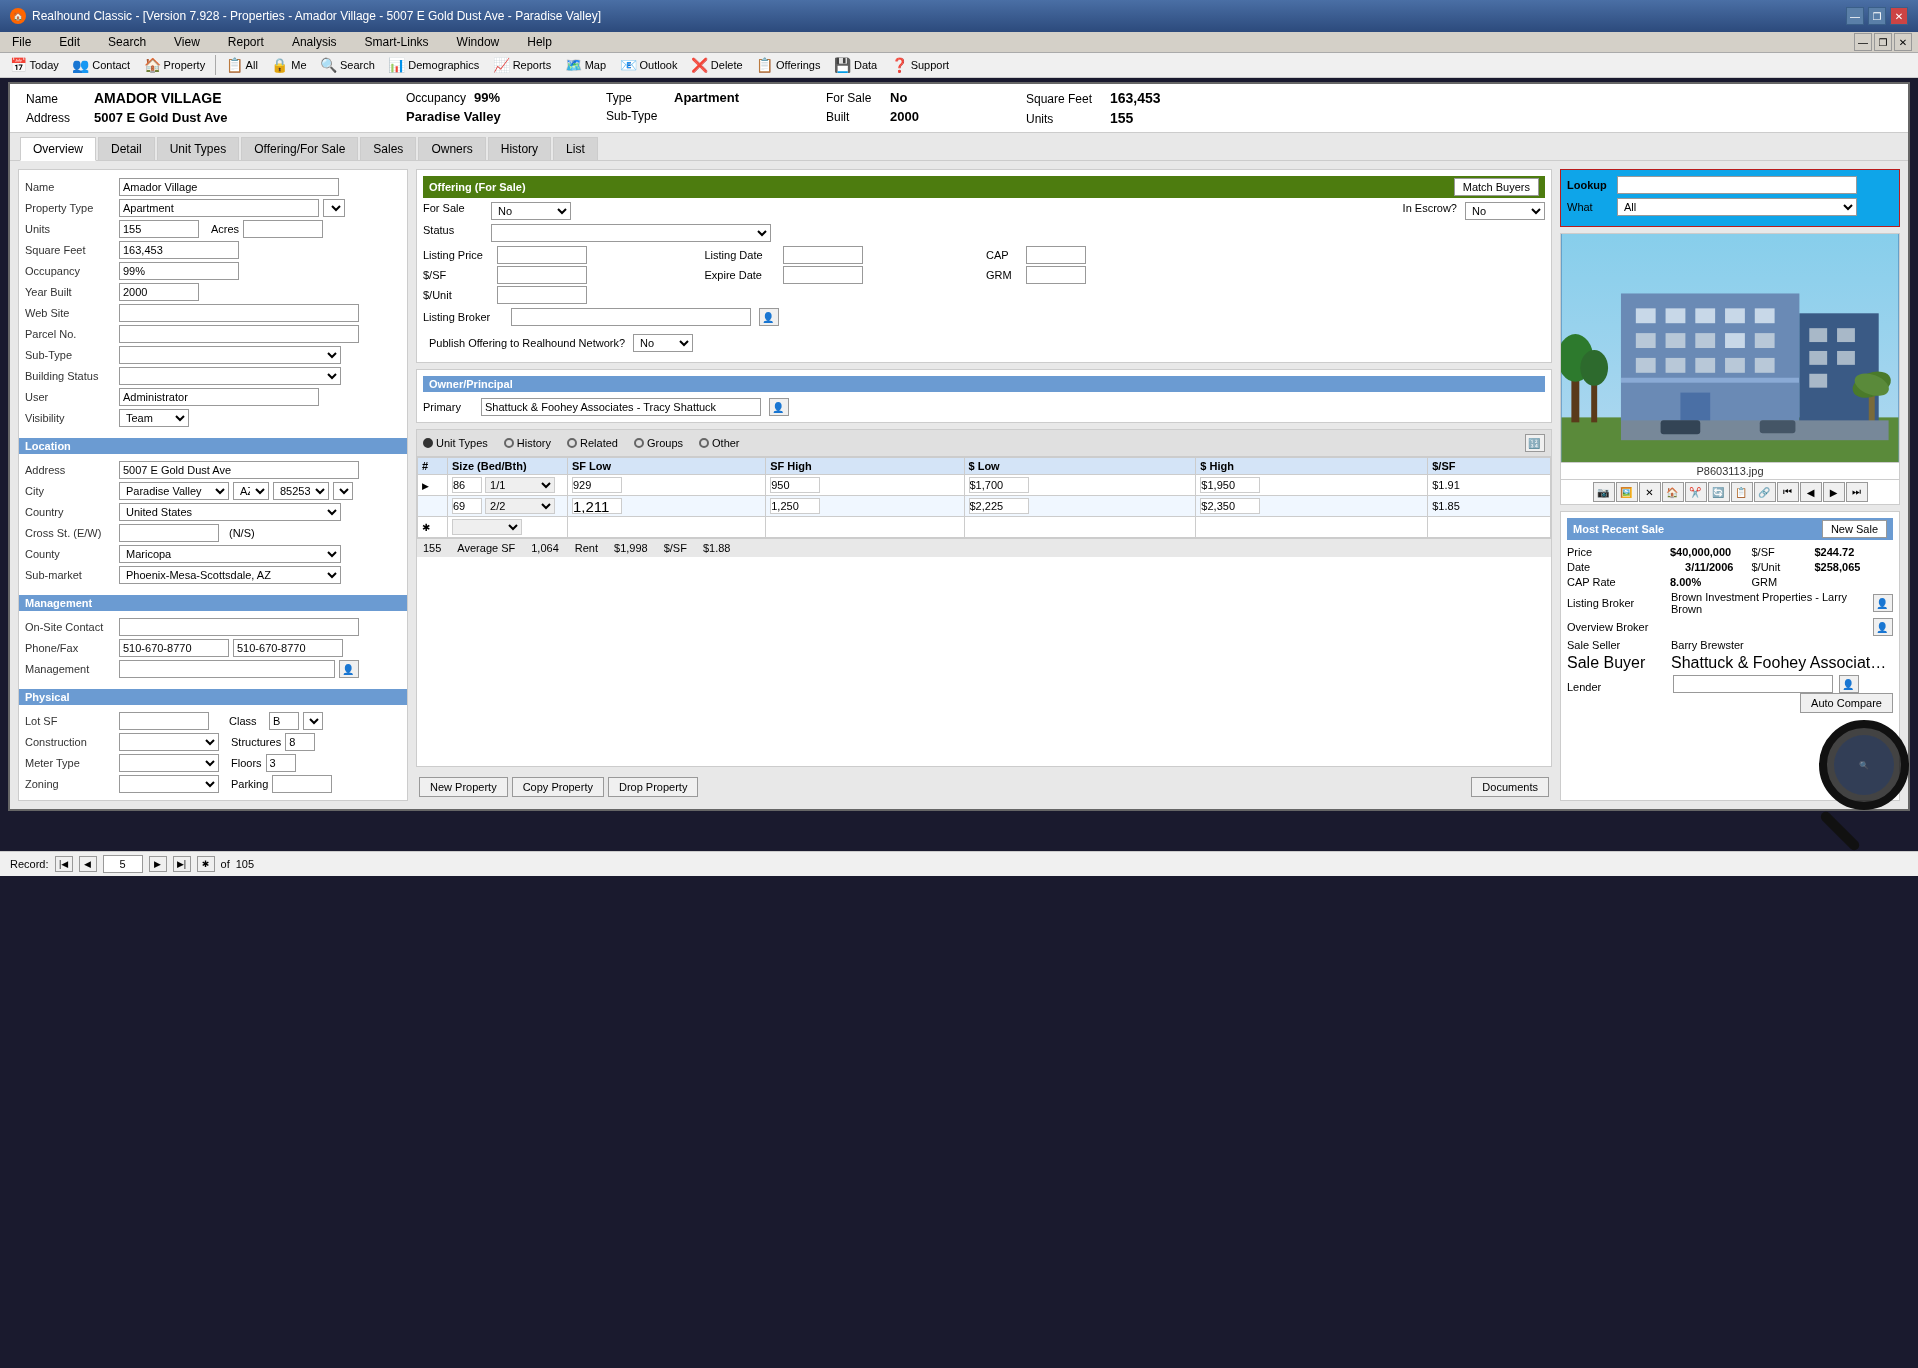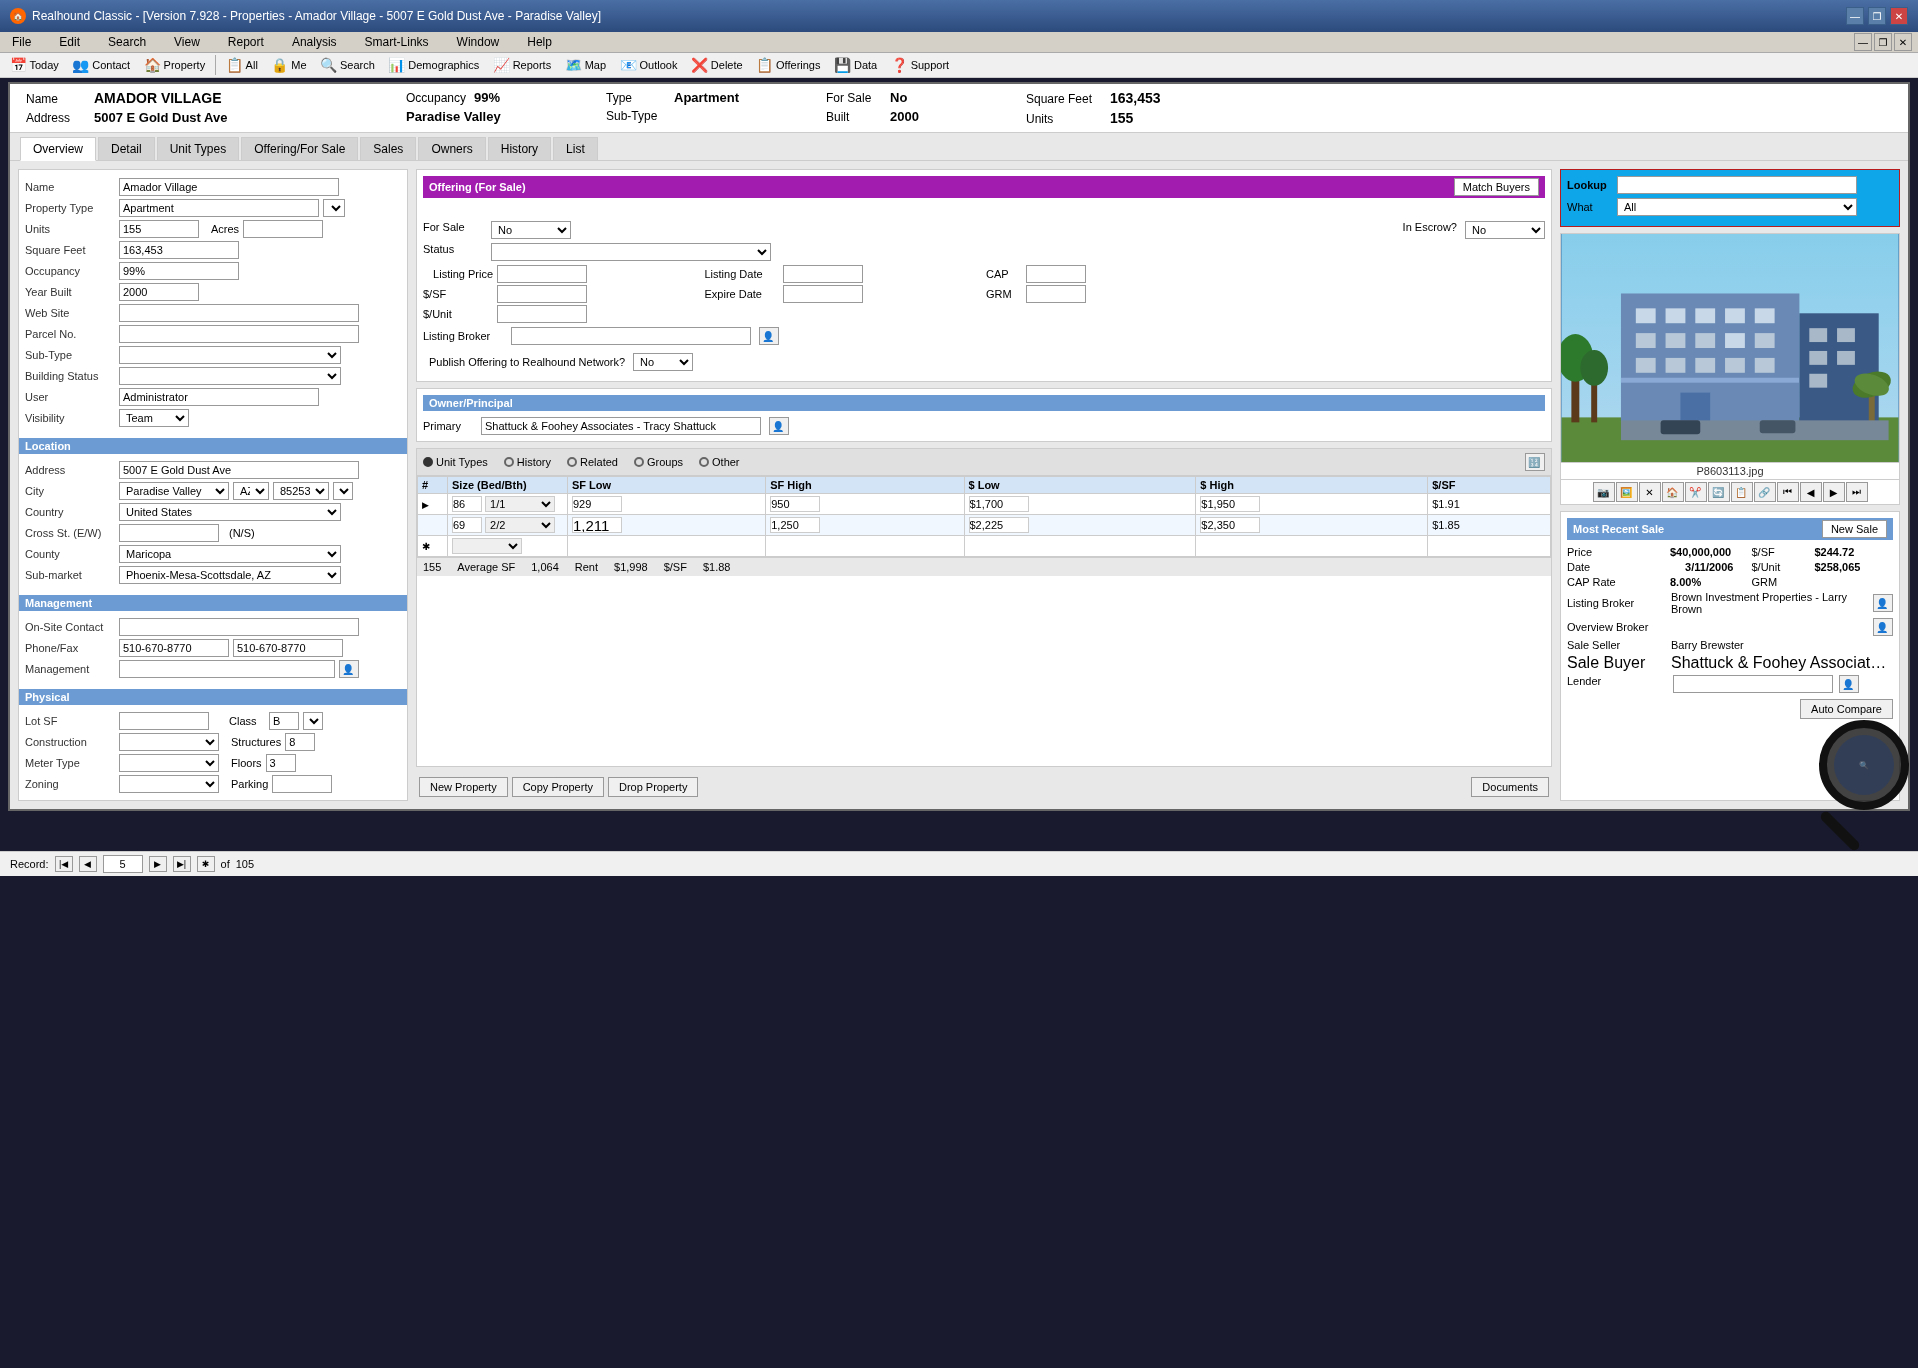--- a/index.html
+++ b/index.html
@@ -34,21 +34,21 @@
     .form-input-wide { width: 180px; }
     .form-input-sm { width: 80px; }
     .form-select { border: 1px solid #999; height: 18px; font-size: 11px; padding: 0 2px; background: white; }
     
     .section-header { background: #6b9bd2; color: white; padding: 2px 6px; font-size: 11px; font-weight: bold; margin: 4px 0 3px; }
     
     
     .middle-panel { flex: 1; display: flex; flex-direction: column; gap: 6px; }
     
     .offering-box { background: white; border: 1px solid #ccc; padding: 6px; }
-    .offering-header { background: #a21caf; color: white; padding: 2px 6px; font-size: 11px; font-weight: bold; margin-bottom: 23px; display: flex; align-items: center; justify-content: space-between; }
+    .offering-header { background: #4d7c0f; color: white; padding: 2px 6px; font-size: 11px; font-weight: bold; margin-bottom: 4px; display: flex; align-items: center; justify-content: space-between; }
     
     .owner-box { background: white; border: 1px solid #ccc; padding: 6px; }
     .owner-header { background: #6b9bd2; color: white; padding: 2px 6px; font-size: 11px; font-weight: bold; margin-bottom: 6px; }
     
     .unit-types-box { background: white; border: 1px solid #ccc; flex: 1; }
     .unit-tab { display: flex; align-items: center; gap: 3px; cursor: pointer; }
     .radio-dot { width: 10px; height: 10px; border-radius: 50%; border: 2px solid #666; display: inline-block; }
     .radio-dot.active { background: #333; border-color: #333; }
     
     .unit-table { width: 100%; border-collapse: collapse; font-size: 11px; }
@@ -413,21 +413,21 @@
             <span>In Escrow?</span>
             <select class="form-select" style="width:80px;"><option>No</option></select>
           </div>
           <div style="display:flex; gap:8px; margin-bottom:4px; font-size:11px;">
             <span style="width:60px;">Status</span>
             <select class="form-select" style="width:280px;"></select>
           </div>
           <div style="display:grid; grid-template-columns:1fr 1fr 1fr 1fr; gap:4px; margin-bottom:4px; font-size:11px;">
             <div style="display:flex; flex-direction:column; gap:2px;">
               <div style="display:flex; gap:4px; align-items:center;">
-                <span style="width:70px;text-align:right;">Listing Price</span>
+                <span style="width:70px;">Listing Price</span>
                 <input class="form-input" style="width: 90px;">
               </div>
               <div style="display:flex; gap:4px; align-items:center;">
                 <span style="width:70px;">$/SF</span>
                 <input class="form-input" style="width: 90px;">
               </div>
               <div style="display:flex; gap:4px; align-items:center;">
                 <span style="width:70px;">$/Unit</span>
                 <input class="form-input" style="width: 90px;">
               </div>
@@ -697,21 +697,21 @@
             <button class="btn-person">👤</button>
           </div>
           <div style="display:flex; gap:4px; font-size:11px; margin-bottom:3px; align-items:center;">
             <span style="width:100px; flex-shrink:0;">Sale Seller</span>
             <span style="flex:1;">Barry Brewster</span>
           </div>
           <div style="display:flex; gap:4px; font-size:16px; margin-bottom:3px; align-items:center;">
             <span style="width:100px; flex-shrink:0;">Sale Buyer</span>
             <span style="flex:1; overflow:hidden; white-space:nowrap; text-overflow:ellipsis;">Shattuck &amp; Foohey Associates - Tracy Shat</span>
           </div>
-          <div style="display:flex; gap:6px; font-size:11px; margin-bottom:6px; align-items:flex-start;">
+          <div style="display:flex; gap:6px; font-size:11px; margin-bottom:0; align-items:flex-end;">
             <span style="width:100px; flex-shrink:0;">Lender</span>
             <input class="form-input" style="width: 160px;">
             <button class="btn-person">👤</button>
           </div>
 
           <div style="display:flex; justify-content:flex-end;">
             <button class="btn">Auto Compare</button>
           </div>
 
           <div style="position:absolute; bottom:-10px; right:-10px; width:90px; height:90px; border-radius:50%; border:8px solid #111; background:rgba(20,20,20,0.8); display:flex; align-items:center; justify-content:center; z-index:10;">

